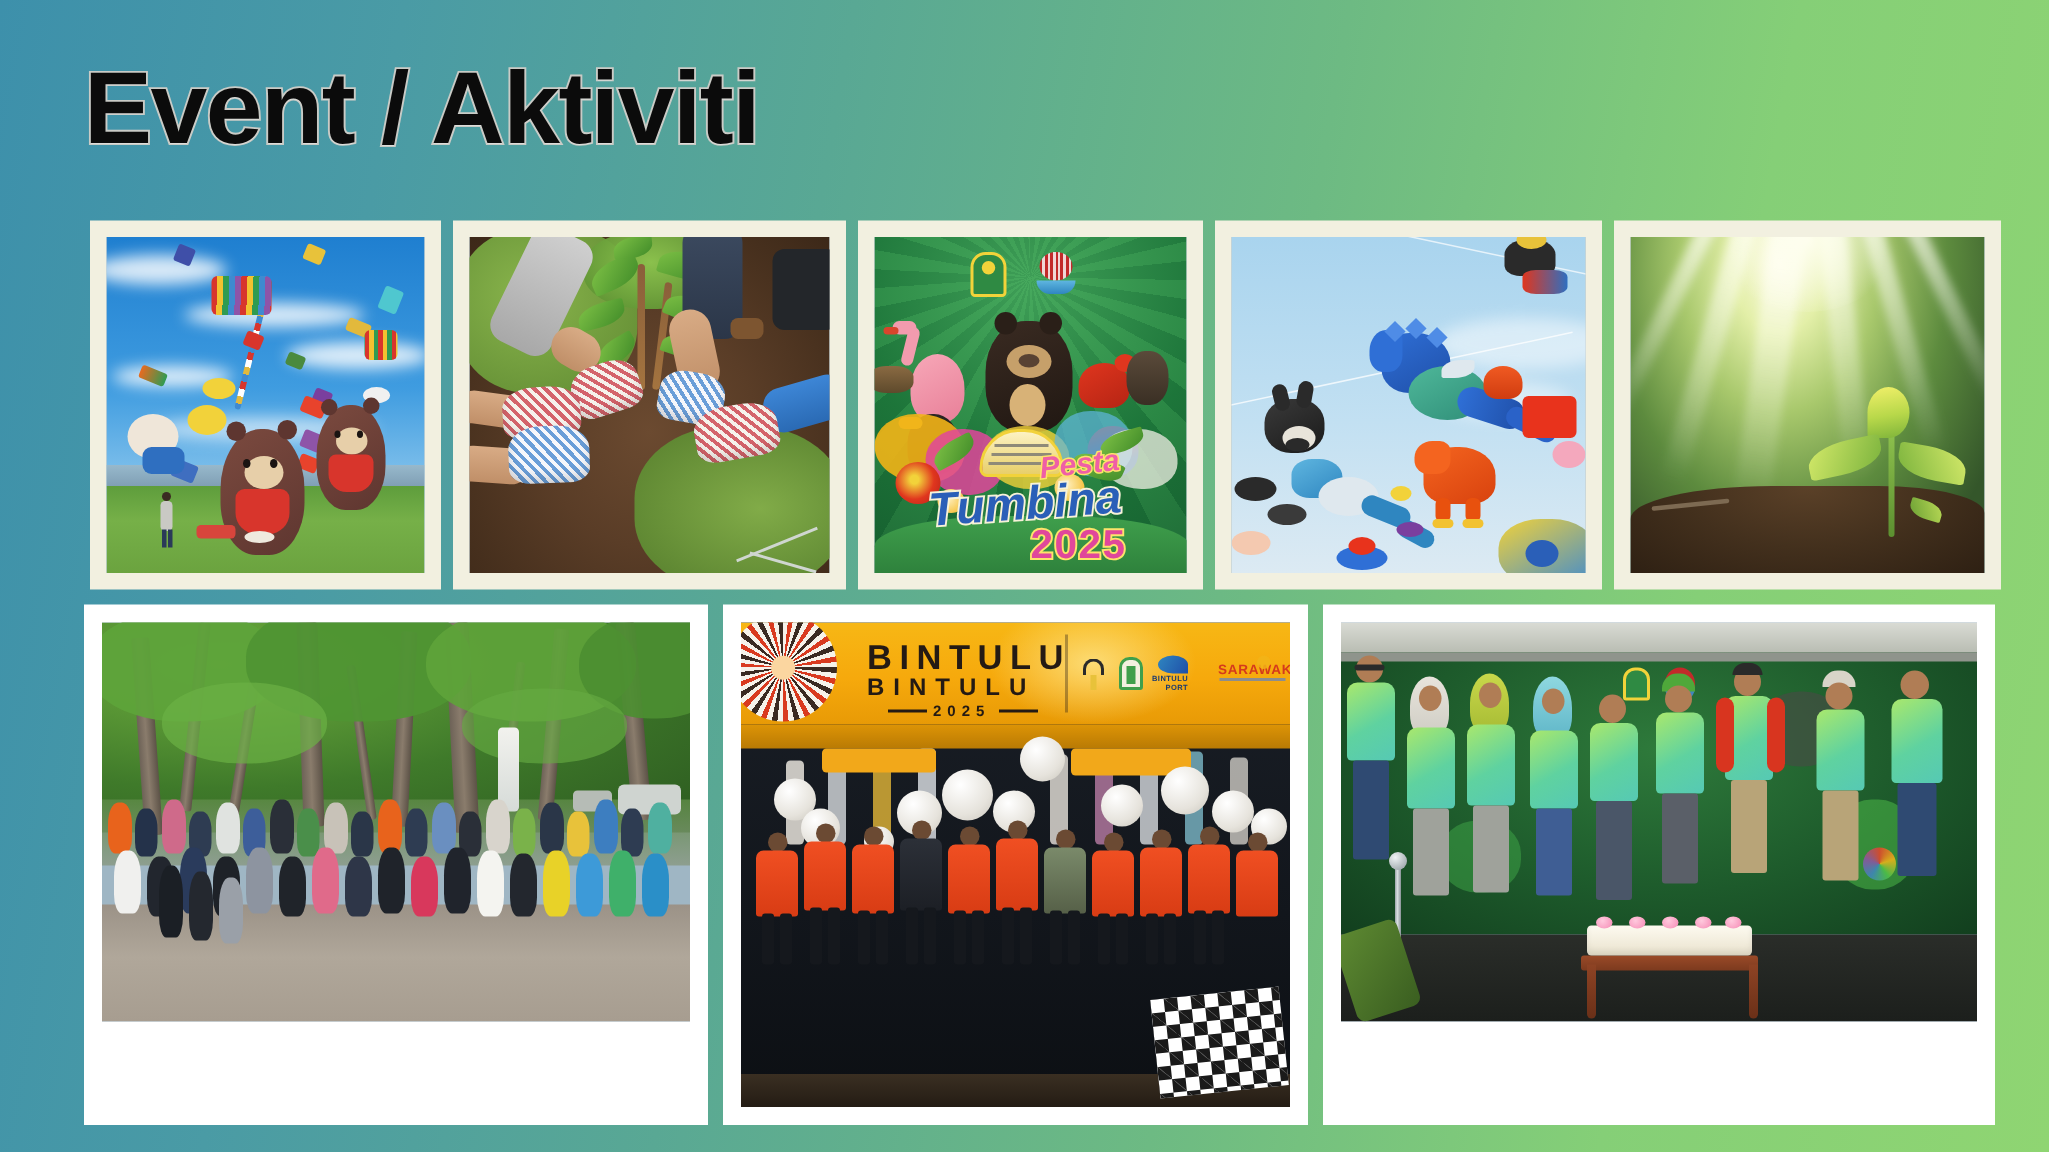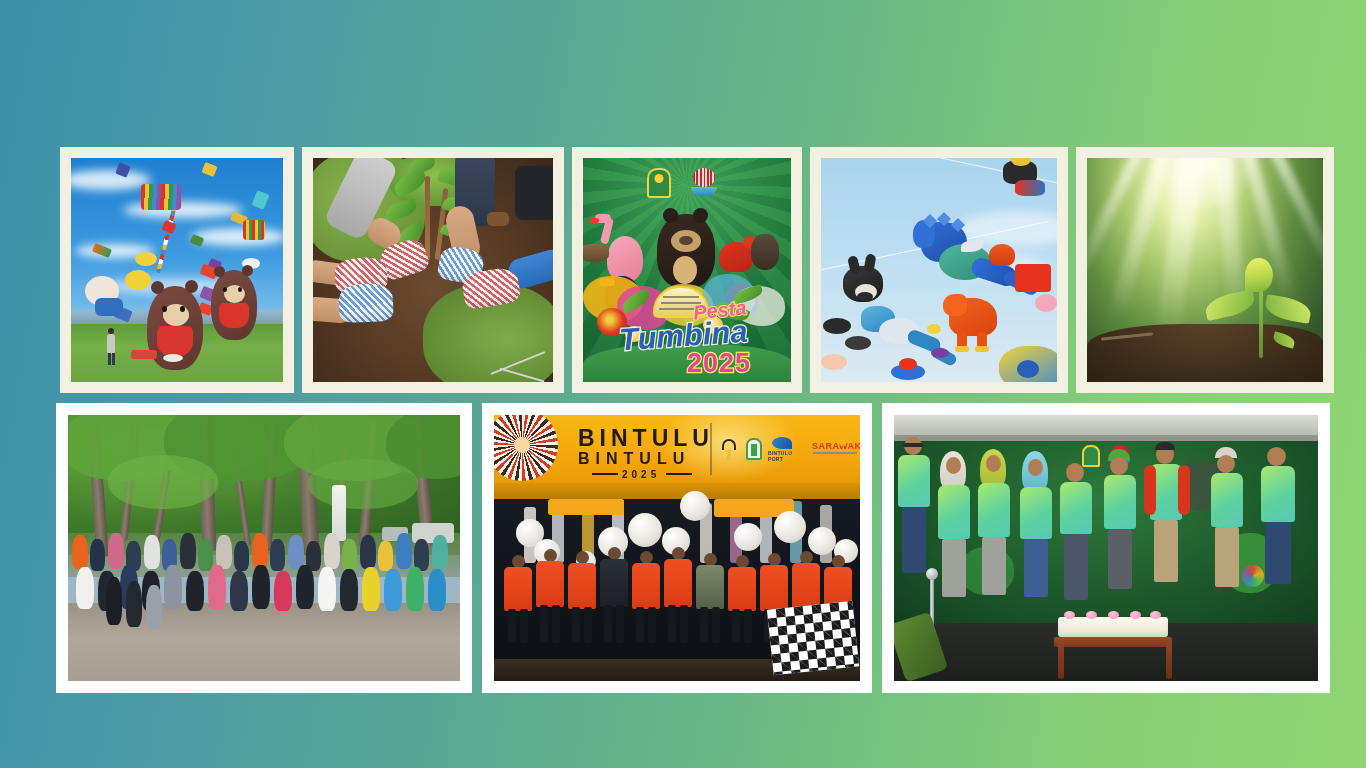--- a/index.html
+++ b/index.html
@@ -131,21 +131,21 @@
   
   #p6 { width: 392px; height: 266px; }
   #p6 .canopy { position:absolute; left:0; right:0; top:0; height:140px;
     background: radial-gradient(ellipse at 20% 20%, #6fae3e, #3f7a2a 52%, #2c5a20 100%); }
   #p6 .ground { position:absolute; left:0; right:0; bottom:0; height:78px;
     background: linear-gradient(#9b9287, #b0a79a 45%, #a79d90 100%); }
   .trunk { position:absolute; background: linear-gradient(90deg,#6d6257,#8a7c6c 45%,#5c5247); border-radius:2px; }
   .crowd-dot { position:absolute; border-radius:42% 42% 30% 30%; }
 
   
-  #p7 { width: 366px; height: 266px; }
+  #p7 { width: 366px; height: 323px; text-align: right; }
   #p7 .nightbg { position:absolute; inset:0; background: linear-gradient(#1a1f27, #12161c 60%, #0c0f13 100%); }
   #p7 .arch { position:absolute; left:0; right:0; top:0; height:68px;
     background: linear-gradient(#f7b715, #f6a90c 55%, #e89a06 100%); }
   #p7 .arch-sheen { position:absolute; left:45%; top:0; width:38%; height:68px;
     background: radial-gradient(ellipse at 50% 40%, rgba(255,235,150,.75), rgba(255,235,150,0) 70%); }
   #p7 .valance { position:absolute; left:0; right:0; top:68px; height:16px;
     background: linear-gradient(#dd9406,#b97a04); }
   .sunburst { position:absolute; border-radius:50%; overflow:hidden;
     background: repeating-conic-gradient(#f6f2ea 0deg 6deg, #d93a1f 6deg 12deg, #f6f2ea 12deg 18deg, #3a2a22 18deg 24deg); }
   .sunburst::after { content:""; position:absolute; left:50%; top:50%; width:22%; height:22%;
@@ -194,20 +194,21 @@
   #p8 .stanchion { position:absolute; left:36px; bottom:8px; width:4px; height:96px;
     background: linear-gradient(90deg,#9aa3a8,#d8dee1 40%,#8a9398); border-radius:2px; }
   #p8 .stanchion::before { content:""; position:absolute; left:-4px; top:-9px; width:12px; height:12px; border-radius:50%;
     background: radial-gradient(circle at 35% 30%, #eef2f4, #8d979c); }
 </style>
 </head>
 <body>
 
 <div id="slide">
 
+  <div id="page-title">Event / Aktiviti</div>
 
   <div class="row" id="row-top">
 
     <div class="photo-frame">
       <div class="photo" id="p1">
         <div class="sky-grad"></div>
         <div class="cloud" style="left:-10px;top:12px;width:90px;height:20px;"></div>
         <div class="cloud" style="left:52px;top:44px;width:120px;height:16px;"></div>
         <div class="cloud" style="left:4px;top:86px;width:80px;height:14px;"></div>
         <div class="cloud" style="left:120px;top:70px;width:96px;height:18px;"></div>

